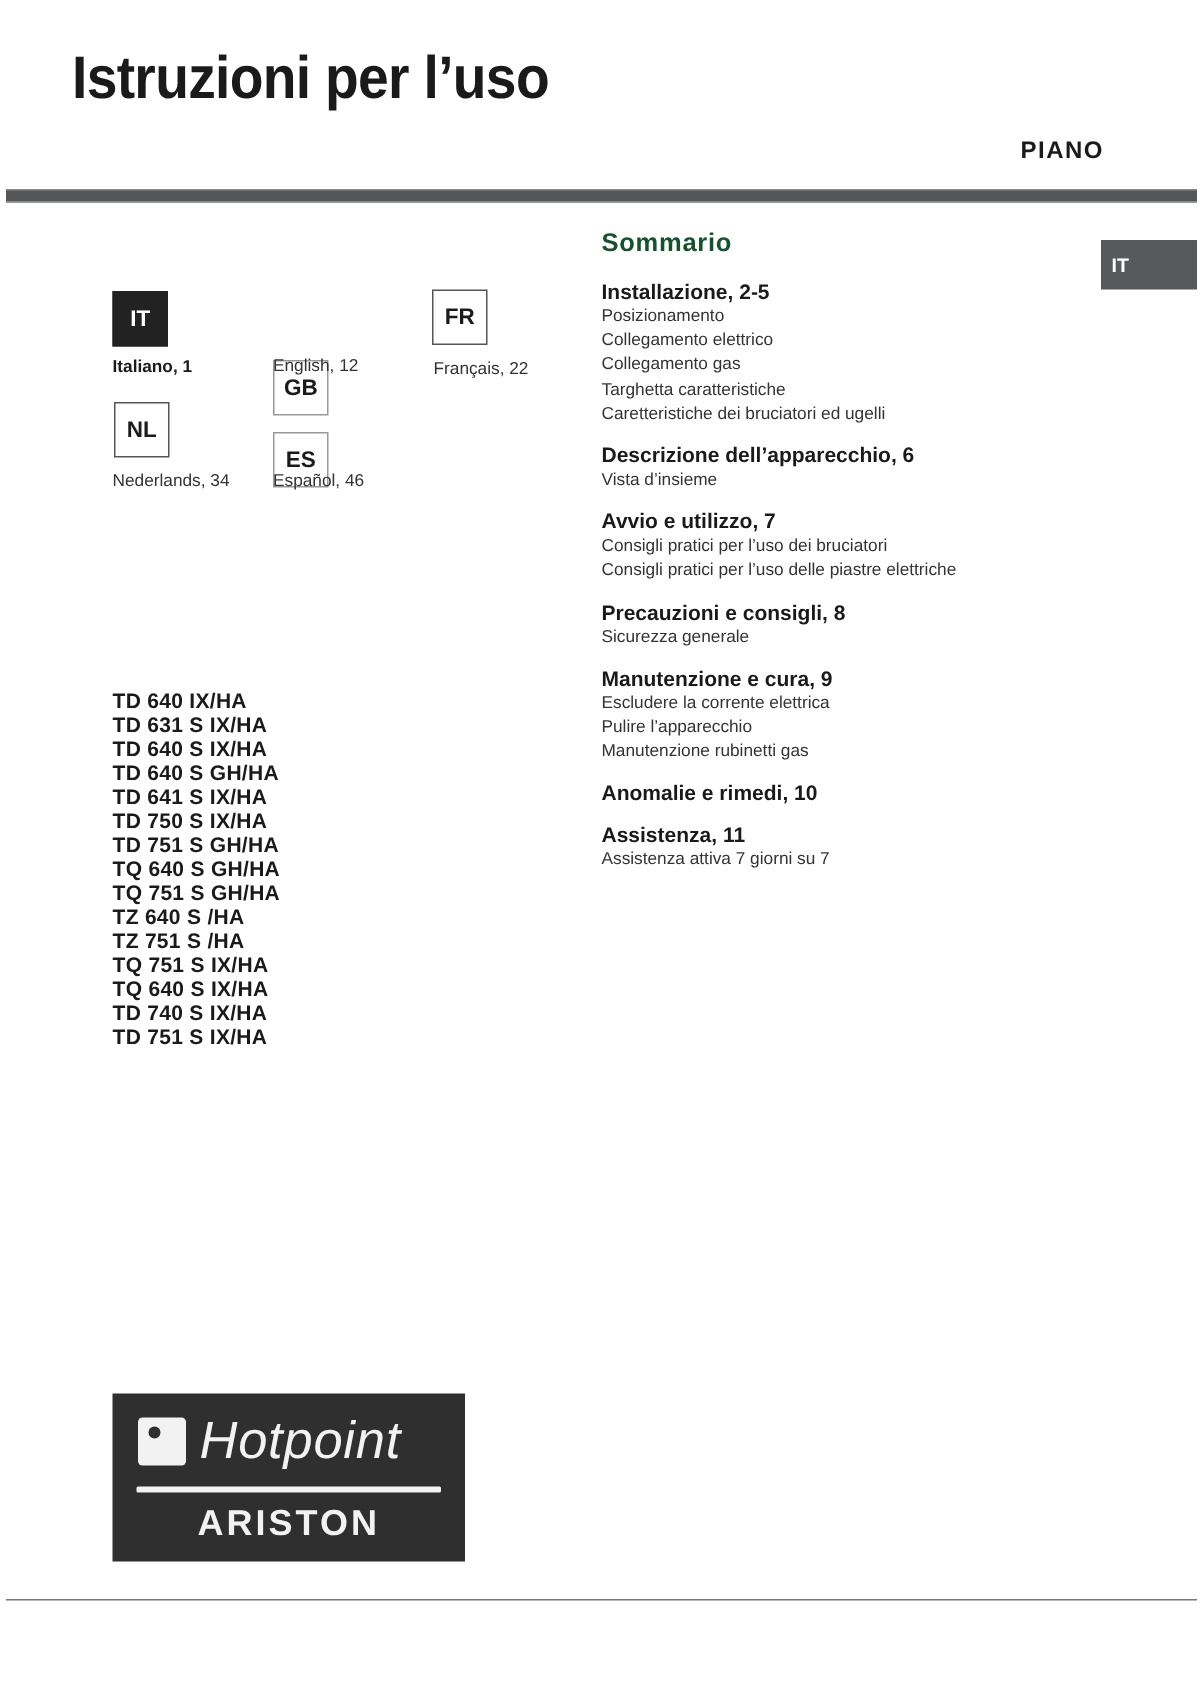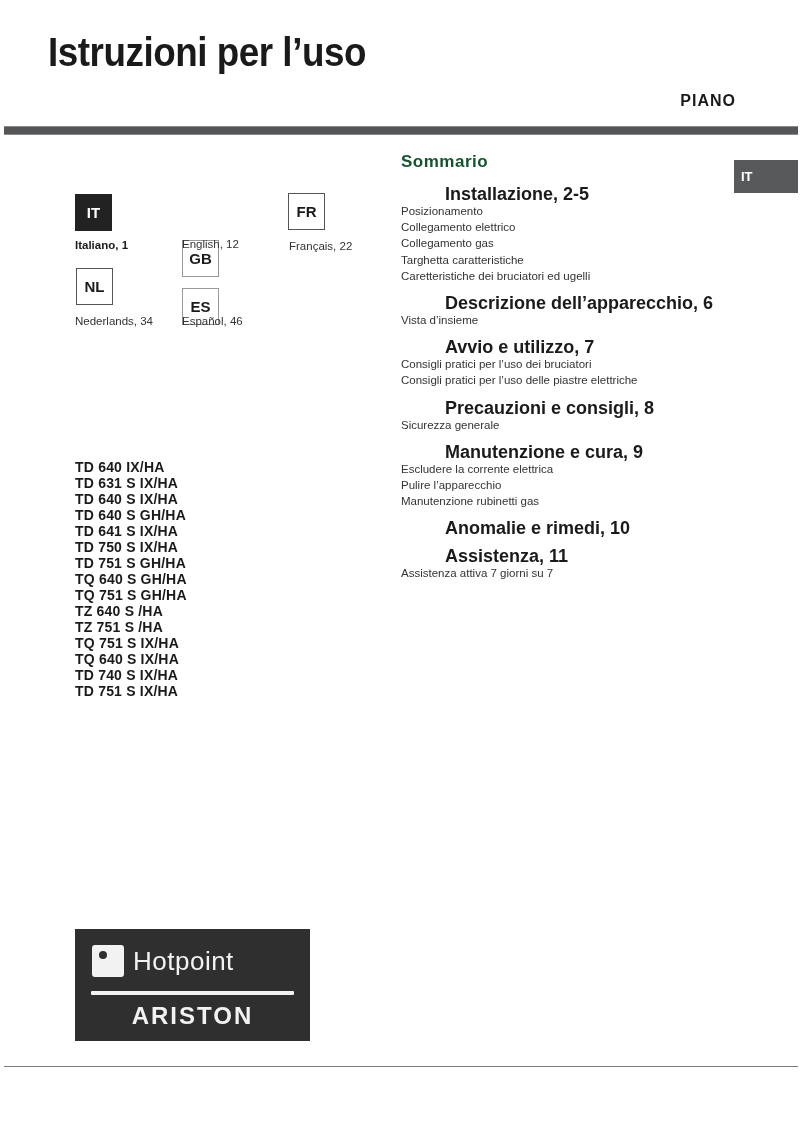--- a/index.html
+++ b/index.html
@@ -34,41 +34,41 @@
 
     .models { position: absolute; left: 75px; top: 459px; }
     .model {
       font-size: 14px; font-weight: bold; line-height: 16px; color: #1a1a1a;
       white-space: nowrap; letter-spacing: 0.2px;
     }
 
     .toc { position: absolute; left: 401px; top: 152px; width: 320px; }
     .toc-title { font-size: 17px; font-weight: bold; color: #14532d; letter-spacing: 0.5px; margin-bottom: 13px; }
     .toc-section { margin-bottom: 10px; }
-    .toc-heading { font-size: 18px; font-weight: bold; color: #1a1a1a; line-height: 18px; cursor: pointer; margin-left: 44px; }
+    .toc-heading { font-size: 14px; font-weight: bold; color: #1a1a1a; line-height: 18px; cursor: pointer; }
     .toc-item { font-size: 11.5px; color: #333; line-height: 16.2px; cursor: pointer; white-space: nowrap; }
 
     .lang-tab {
       position: absolute; left: 734px; top: 160px; width: 64px; height: 33px;
       background: #58595b; color: #fff; font-size: 13px; font-weight: bold;
       display: flex; align-items: center; padding-left: 7px;
     }
 
     .logo {
       position: absolute; left: 75px; top: 929px; width: 235px; height: 112px;
       background: #2f2f30; color: #fff;
     }
     .logo-top { position: absolute; left: 17px; top: 14px; display: flex; align-items: center; }
     .logo-square {
       width: 32px; height: 32px; background: #f2f2f2; border-radius: 3px; position: relative; margin-right: 9px;
     }
     .logo-square::after {
       content: ""; position: absolute; left: 7px; top: 6px; width: 8px; height: 8px; border-radius: 50%; background: #2f2f30;
     }
-    .logo-brand { font-size: 26px; color: #f2f2f2; letter-spacing: 0.5px; line-height: 36px; }
+    .logo-brand { font-size: 35px; color: #f2f2f2; letter-spacing: 0.5px; line-height: 36px; font-style: italic; }
     .logo-rule { position: absolute; left: 16px; top: 62px; width: 203px; height: 4px; background: #f2f2f2; border-radius: 1px; }
     .logo-sub {
       position: absolute; left: 0; width: 100%; top: 73px; text-align: center;
       font-size: 24px; font-weight: bold; letter-spacing: 2px; color: #f2f2f2;
     }
 
     .bottom-rule { position: absolute; left: 4px; top: 1066px; width: 794px; height: 1px; background: #7a7a7a; }
   </style>
 </head>
 <body>

